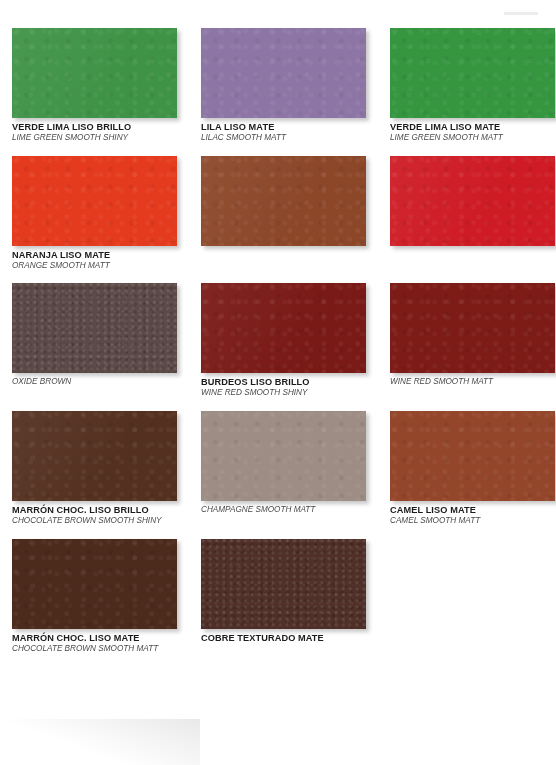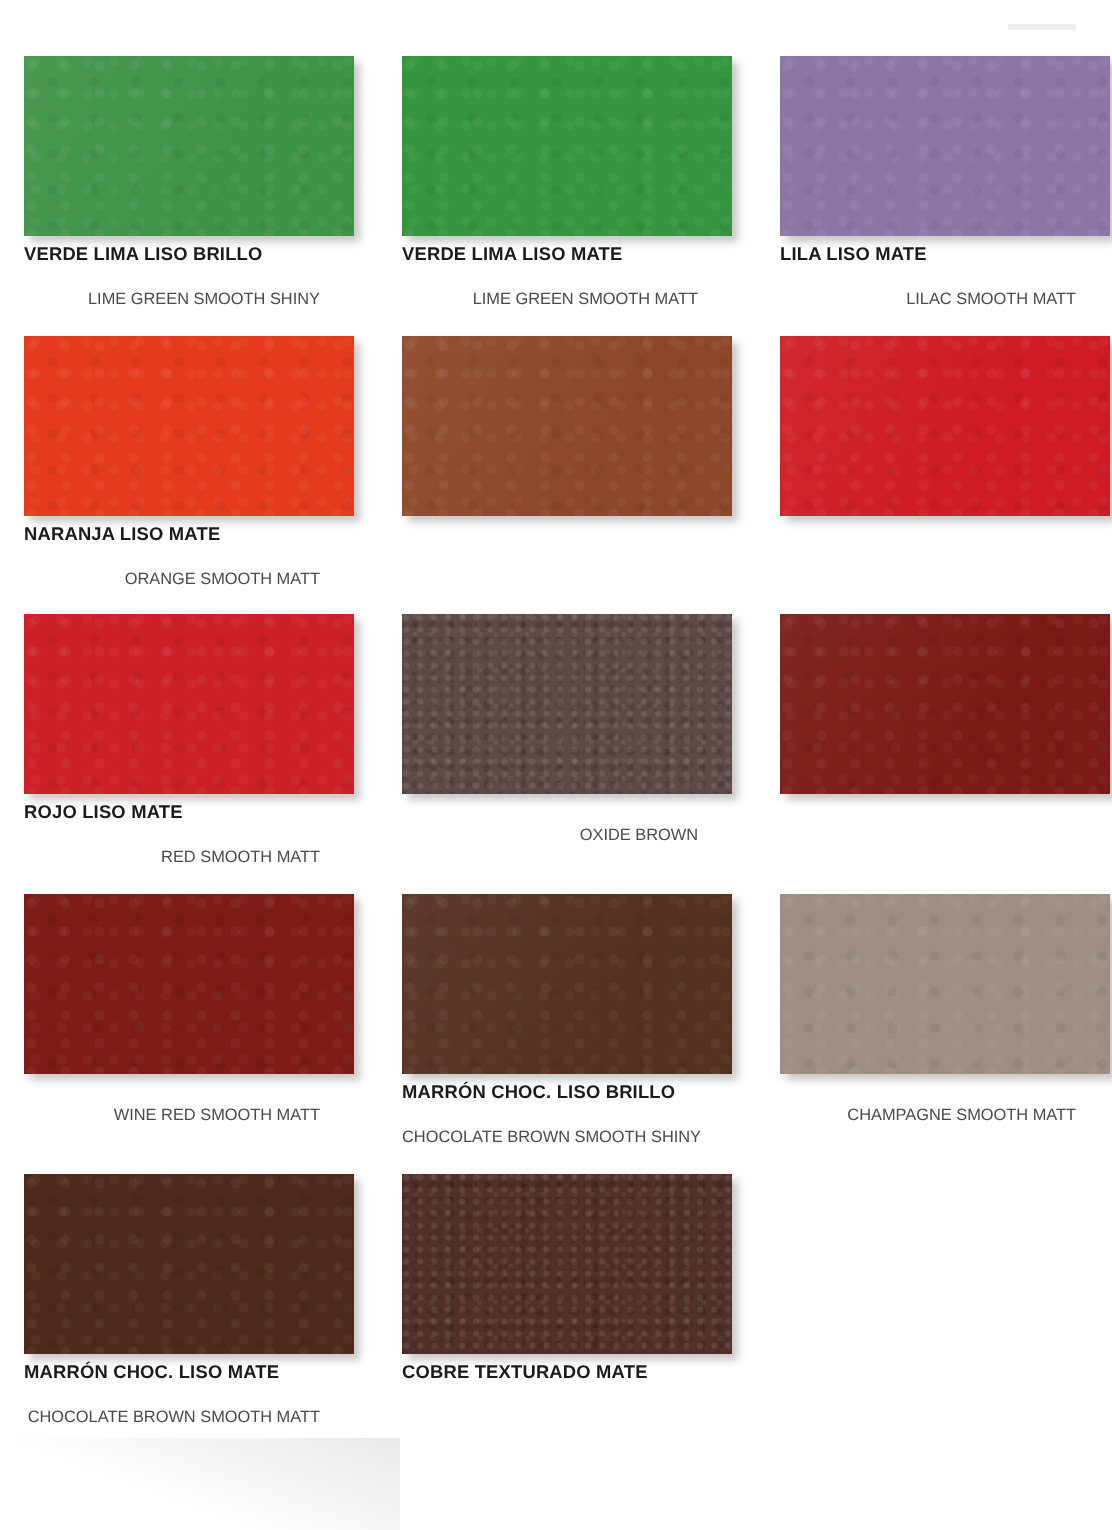--- a/index.html
+++ b/index.html
@@ -97,26 +97,26 @@
     font-weight: bold;
     letter-spacing: 0.1px;
     color: #1b1b1b;
     line-height: 1.18;
     text-transform: uppercase;
     white-space: nowrap;
   }
 
   .name-en {
     font-size: 8.2px;
+    font-style: italic;
     color: #4a4a4a;
     line-height: 1.2;
     text-transform: uppercase;
     white-space: nowrap;
-    margin-top: 12px;
-    text-align: right;
+    margin-top: 0;
   }
 
   
   .page-fold {
     position: absolute;
     left: 0;
     bottom: 0;
     width: 200px;
     height: 46px;
     background: linear-gradient(200deg, rgba(0,0,0,0.085) 0%, rgba(0,0,0,0) 62%);
@@ -131,61 +131,58 @@
 <div class="sheet">
   <div class="swatch-grid" id="swatch-grid">
       <div class="swatch-card">
         <div class="swatch-chip shiny mottled" style="background: rgb(63, 147, 71);"></div>
         <div class="swatch-labels">
           <div class="name-es">VERDE LIMA LISO BRILLO</div>
           <div class="name-en">LIME GREEN SMOOTH SHINY</div>
         </div>
       </div>
       <div class="swatch-card">
+        <div class="swatch-chip mottled" style="background: rgb(141, 118, 165);"></div>
+        <div class="swatch-labels">
+          <div class="name-es">LILA LISO MATE</div>
+          <div class="name-en">LILAC SMOOTH MATT</div>
+        </div>
+      </div>
+      <div class="swatch-card">
         <div class="swatch-chip mottled" style="background: rgb(53, 150, 63);"></div>
         <div class="swatch-labels">
           <div class="name-es">VERDE LIMA LISO MATE</div>
           <div class="name-en">LIME GREEN SMOOTH MATT</div>
         </div>
       </div>
       <div class="swatch-card">
-        <div class="swatch-chip mottled" style="background: rgb(141, 118, 165);"></div>
-        <div class="swatch-labels">
-          <div class="name-es">LILA LISO MATE</div>
-          <div class="name-en">LILAC SMOOTH MATT</div>
-        </div>
-      </div>
-      <div class="swatch-card">
         <div class="swatch-chip mottled" style="background: rgb(228, 58, 29);"></div>
         <div class="swatch-labels">
           <div class="name-es">NARANJA LISO MATE</div>
           <div class="name-en">ORANGE SMOOTH MATT</div>
         </div>
       </div>
       <div class="swatch-card">
         <div class="swatch-chip shiny mottled" style="background: rgb(140, 71, 41);"></div>
       </div>
       <div class="swatch-card">
         <div class="swatch-chip shiny mottled" style="background: rgb(206, 27, 36);"></div>
       </div>
       <div class="swatch-card">
-        <div class="swatch-chip mottled" style="background: rgb(203, 32, 38);"></div>
-        <div class="swatch-labels">
-          <div class="name-es">ROJO LISO MATE</div>
-          <div class="name-en">RED SMOOTH MATT</div>
-        </div>
-      </div>
-      <div class="swatch-card">
         <div class="swatch-chip textured" style="background: rgb(92, 74, 72);"></div>
         <div class="swatch-labels">
           <div class="name-en">OXIDE BROWN</div>
         </div>
       </div>
       <div class="swatch-card">
         <div class="swatch-chip shiny mottled" style="background: rgb(122, 26, 22);"></div>
+        <div class="swatch-labels">
+          <div class="name-es">BURDEOS LISO BRILLO</div>
+          <div class="name-en">WINE RED SMOOTH SHINY</div>
+        </div>
       </div>
       <div class="swatch-card">
         <div class="swatch-chip mottled" style="background: rgb(125, 27, 23);"></div>
         <div class="swatch-labels">
           <div class="name-en">WINE RED SMOOTH MATT</div>
         </div>
       </div>
       <div class="swatch-card">
         <div class="swatch-chip shiny mottled" style="background: rgb(84, 48, 32);"></div>
         <div class="swatch-labels">
@@ -193,20 +190,27 @@
           <div class="name-en">CHOCOLATE BROWN SMOOTH SHINY</div>
         </div>
       </div>
       <div class="swatch-card">
         <div class="swatch-chip mottled" style="background: rgb(157, 141, 132);"></div>
         <div class="swatch-labels">
           <div class="name-en">CHAMPAGNE SMOOTH MATT</div>
         </div>
       </div>
       <div class="swatch-card">
+        <div class="swatch-chip mottled" style="background: rgb(147, 70, 42);"></div>
+        <div class="swatch-labels">
+          <div class="name-es">CAMEL LISO MATE</div>
+          <div class="name-en">CAMEL SMOOTH MATT</div>
+        </div>
+      </div>
+      <div class="swatch-card">
         <div class="swatch-chip mottled" style="background: rgb(76, 42, 28);"></div>
         <div class="swatch-labels">
           <div class="name-es">MARRÓN CHOC. LISO MATE</div>
           <div class="name-en">CHOCOLATE BROWN SMOOTH MATT</div>
         </div>
       </div>
       <div class="swatch-card">
         <div class="swatch-chip textured" style="background: rgb(80, 48, 40);"></div>
         <div class="swatch-labels">
           <div class="name-es">COBRE TEXTURADO MATE</div>

